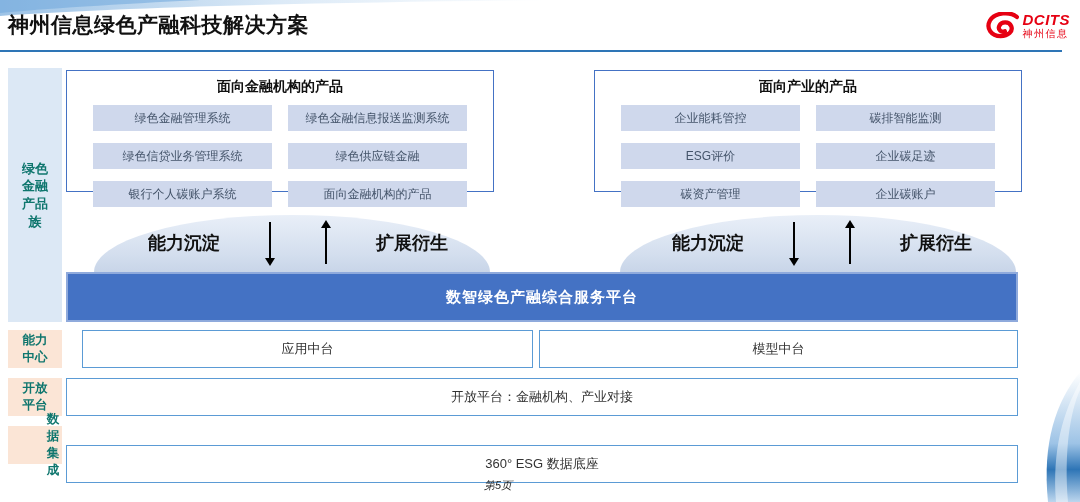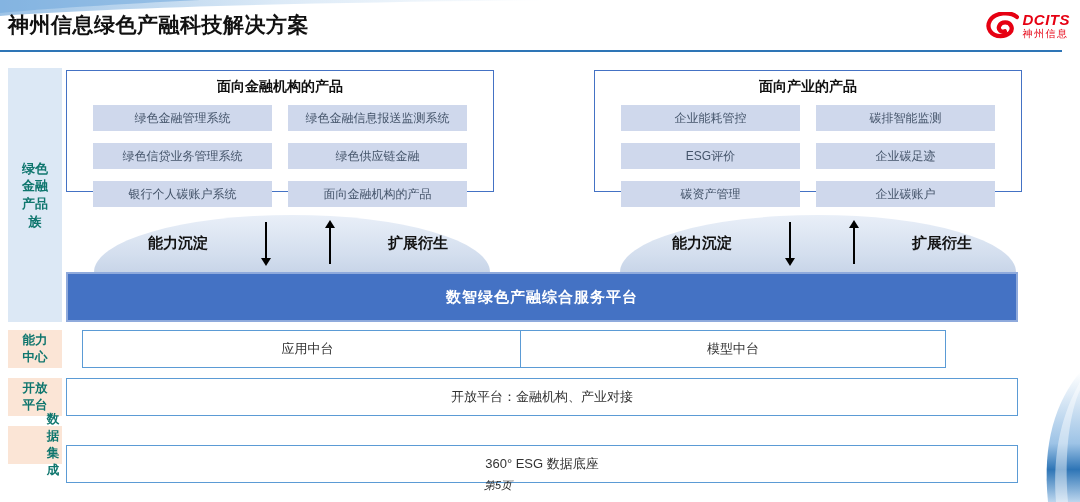--- a/index.html
+++ b/index.html
@@ -40,38 +40,38 @@
   
   .dome { position:absolute; top:215px; width:396px; height:57px;
           border-radius:198px 198px 0 0 / 57px 57px 0 0;
           background:linear-gradient(180deg,#e9eff8 0%,#d3deee 70%,#c8d5e8 100%); }
   .dome-left { left:94px; }
   .dome-right { left:620px; }
   .arrow-row { position:absolute; top:218px; width:300px; height:50px; display:flex;
                align-items:center; justify-content:space-between; }
   .arrow-row-left { left:148px; }
   .arrow-row-right { left:672px; }
-  .arrow-label { font-size:15px; font-weight:bold; color:#111;text-align:right; }
+  .arrow-label { font-size:18px; font-weight:bold; color:#111;text-align:right; }
   .arrow { position:relative; width:2px; height:42px; background:#000; margin:0 4px; }
   .arrow-down::after { content:""; position:absolute; left:-4px; bottom:-2px;
         border:5px solid transparent; border-top:8px solid #000; border-bottom:none; }
   .arrow-up::before { content:""; position:absolute; left:-4px; top:-2px;
         border:5px solid transparent; border-bottom:8px solid #000; border-top:none; }
 
   
   .platform { position:absolute; left:66px; top:272px; width:952px; height:50px;
               background:#4472c4; border:2px solid #8faadc; display:flex;
               align-items:center; justify-content:center; color:#fff;
               font-size:15px; font-weight:bold; letter-spacing:1px; }
 
   
   .wbox { position:absolute; background:#fff; border:1.5px solid #5b9bd5; height:38px;
           display:flex; align-items:center; justify-content:center; font-size:13px; color:#333; }
   .box-app   { left:82px;  top:330px; width:451px; }
-  .box-model { left:520px; top:330px; width:426px; }
+  .box-model { left:539px; top:330px; width:479px; }
   .box-open  { left:66px;  top:378px; width:952px; }
   .box-data  { left:66px;  top:426px; width:952px;margin-top:19px; }
 
   
   .footer { position:absolute; left:0; top:478px; width:996px; text-align:center;
             font-size:11px; font-style:italic; color:#222; }
   .corner-swoosh { position:absolute; right:0; bottom:0; }
 </style>
 </head>
 <body>

